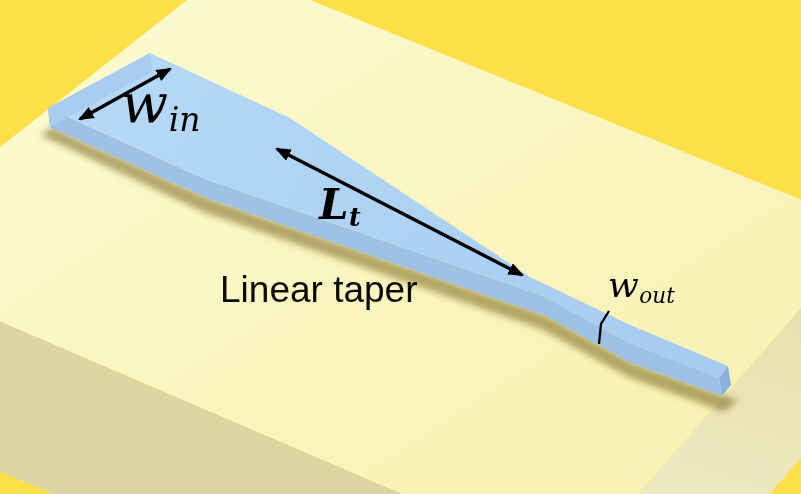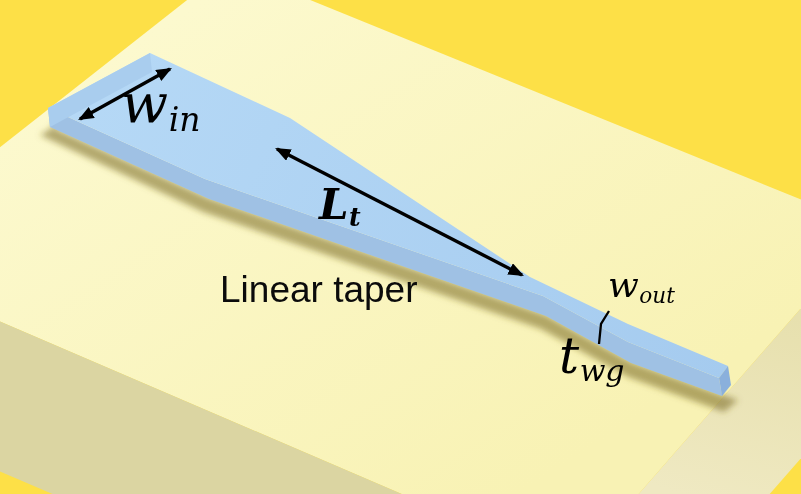--- a/index.html
+++ b/index.html
@@ -83,17 +83,16 @@
     <line x1="277" y1="149" x2="522" y2="275" stroke-width="3.4" marker-start="url(#ah)" marker-end="url(#ah)" stroke="#000000"></line>
     <polyline points="609,311 601,324 599,344" fill="none" stroke-width="2.3" stroke="#000000"></polyline>
   </svg>
 
   <div class="label math" id="label-win"><span>w</span><sub>in</sub></div>
 
   <div class="label math" id="label-lt"><span>L</span><sub>t</sub></div>
 
   <div class="label math" id="label-wout"><span>w</span><sub>out</sub></div>
 
-  <div class="label math" id="label-twg"><span>t</span><sub>wg</sub></div>
 
   <div class="label caption" id="label-caption">Linear taper</div>
 
 </div>
 
 </body></html>

